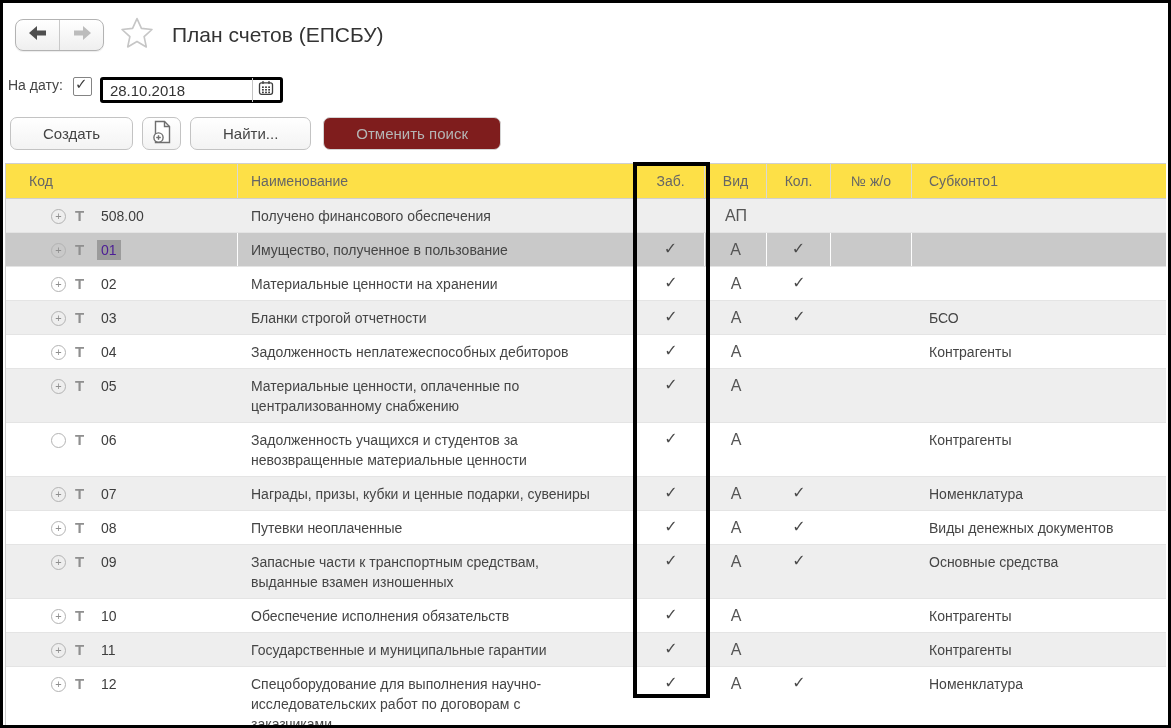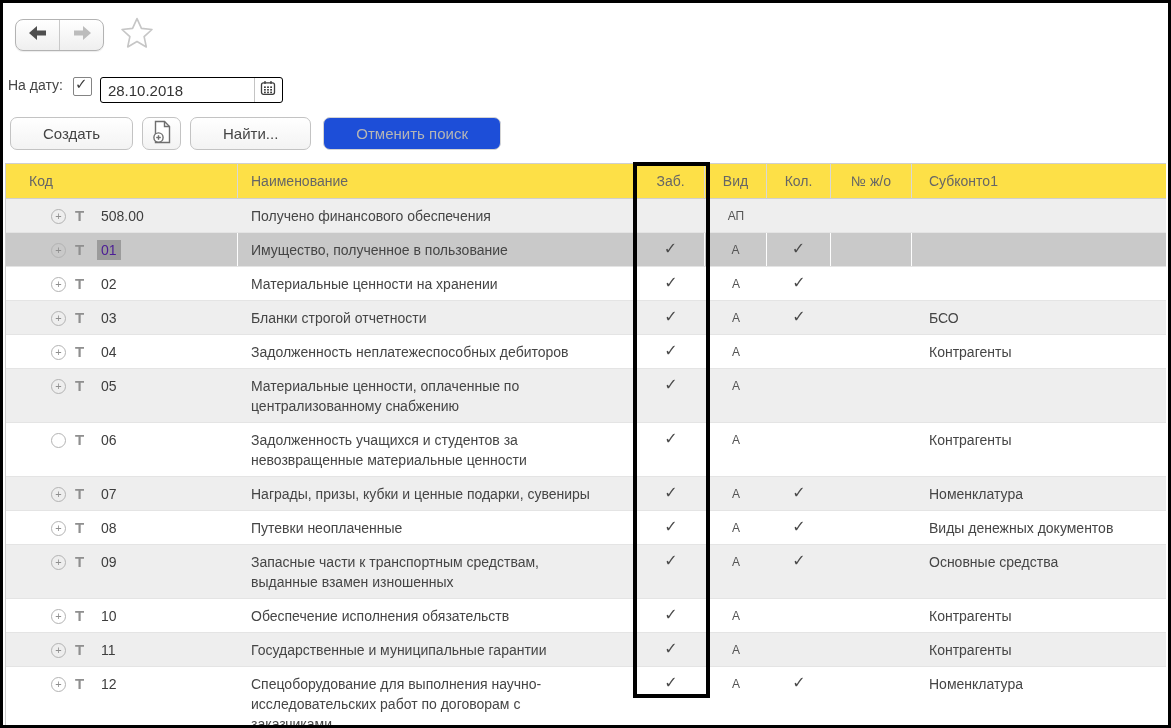--- a/index.html
+++ b/index.html
@@ -25,36 +25,36 @@
   .checkbox{
     width:17px;height:17px;border:1px solid #848484;border-radius:2px;background:#fff;
     margin-left:10px;position:relative;cursor:pointer;
   }
   .checkbox .chk{
     position:absolute;left:1px;top:-3px;font-family:"DejaVu Sans",sans-serif;
     font-size:15px;font-weight:bold;color:#3d3d3d;
   }
   .datefield{
     display:flex;align-items:center;margin-left:8px;width:183px;height:26px;
-    border:1px solid #000000;border-radius:3px;background:#fff;box-sizing:border-box;
+    border:3px solid #000000;border-radius:3px;background:#fff;box-sizing:border-box;
   }
   .datefield .val{flex:1;padding-left:7px;font-size:15px;color:#333;}
   .datefield .calbtn{
     width:27px;height:24px;display:flex;align-items:center;justify-content:center;
     border-left:1px solid #c4c4c4;cursor:pointer;
   }
   
   .toolbar{display:flex;align-items:center;margin:12px 0 0 7px;height:34px;}
   .tbtn{
     height:33px;box-sizing:border-box;border:1px solid #c3c3c3;border-radius:7px;
     background:linear-gradient(#ffffff,#f3f3f3);color:#444;font-size:15px;
     display:flex;align-items:center;justify-content:center;padding:0 32px;cursor:pointer;
   }
   .tbtn.icon-only{width:39px;padding:0;}
-  .tbtn.disabled{color:#b5b5b5;border-color:#d4d4d4;background:#1d4ed8;cursor:default;}
+  .tbtn.disabled{color:#b5b5b5;border-color:#d4d4d4;background:#7f1d1d;cursor:default;}
   .tbtn + .tbtn{margin-left:9px;}
   
   .tablewrap{position:relative;margin:13px 2px 0 2px;border-left:1px solid #cfcfcf;}
   .grid-row{display:grid;grid-template-columns:232px 399px 68px 62px 64px 81px auto;}
   .thead{
     background:#fde047;border-top:1px solid #cfcfcf;border-bottom:1px solid #cfcfcf;
     height:36px;box-sizing:border-box;
   }
   .thead .hcell{
     display:flex;align-items:center;font-size:14px;color:#666;
@@ -86,21 +86,21 @@
   .codetxt{margin-left:12px;font-size:14px;color:#3d3d3d;line-height:20px;}
   .codetxt.cursor{background:#9b9b9b;padding:0 4px;margin-left:8px;color:#4c1d95;}
   .name-cell{padding:7px 0 6px 13px;}
   .name-cell .ntext{width:345px;font-size:14px;color:#454545;line-height:20px;}
   .check-cell{display:flex;justify-content:center;align-items:flex-start;padding-top:6px;}
   .check{
     font-family:"DejaVu Sans",sans-serif;font-size:16px;font-weight:bold;color:#4a4a4a;
     line-height:20px;
   }
   .vid-cell{display:flex;justify-content:center;align-items:flex-start;padding-top:7px;
-    font-size:12px;color:#555;line-height:20px;}
+    font-size:16px;color:#555;line-height:20px;}
   .sub-cell{padding:7px 0 0 17px;font-size:14px;color:#454545;line-height:20px;}
   
   .zab-overlay{
     position:absolute;top:-1px;left:627px;width:77px;height:536px;
     border-style:solid;border-width:4px;pointer-events:none;box-sizing:border-box;
   }
 </style>
 </head>
 <body>
 
@@ -123,20 +123,21 @@
         </span>
       </div>
     </div>
     <div class="star">
       <span>
         <svg width="34" height="32" viewBox="0 0 32 31">
           <polygon points="16,1.5 20.3,11 30.5,12.1 22.9,19 25,29 16,23.8 7,29 9.1,19 1.5,12.1 11.7,11" fill="none" stroke="#c6c6c6" stroke-width="1.6" stroke-linejoin="round"></polygon>
         </svg>
       </span>
     </div>
+    <div class="page-title">План счетов (ЕПСБУ)</div>
   </div>
 
   <div class="daterow">
     <span class="lbl">На дату:</span>
     <div class="checkbox">
       <span class="chk">✓</span>
     </div>
     <div class="datefield">
       <span class="val">28.10.2018</span>
       <span class="calbtn">

